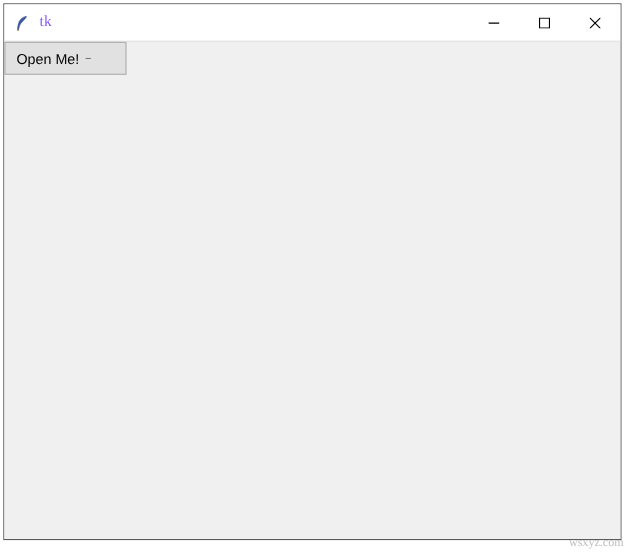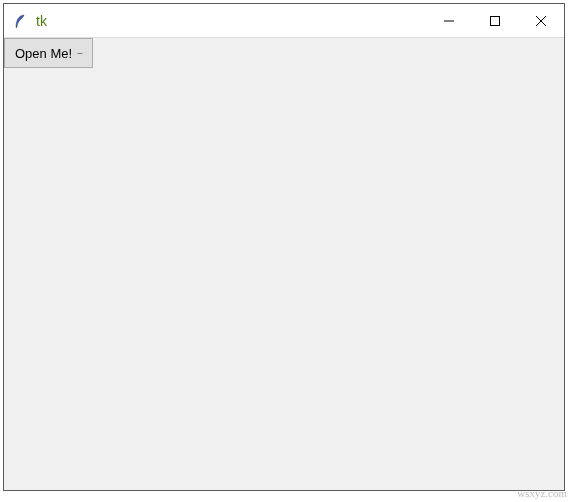--- a/index.html
+++ b/index.html
@@ -36,22 +36,23 @@
     .titlebar-icon {
       width: 16px;
       height: 16px;
       margin-right: 8px;
       display: flex;
       align-items: center;
       justify-content: center;
     }
     .titlebar-title {
       font-size: 14px;
-      color: #4d7c0f;
+      color: #8b5cf6;
       flex: 1;
+      font-family: Liberation Serif, serif;
     }
     .titlebar-controls {
       display: flex;
       height: 100%;
     }
     .tb-btn {
       width: 46px;
       height: 100%;
       display: flex;
       align-items: center;
@@ -68,21 +69,21 @@
     .client-area {
       flex: 1;
       background: #f0f0f0;
       position: relative;
     }
     .open-btn {
       position: absolute;
       top: 0;
       left: 0;
       height: 30px;
-      padding: 0 8px 0 10px;
+      padding: 0 30px 0 10px;
       background: #e1e1e1;
       border: 1px solid #adadad;
       font-family: "Segoe UI", Tahoma, sans-serif;
       font-size: 13px;
       color: #000;
       cursor: pointer;
       display: flex;
       align-items: center;
       gap: 4px;
     }

